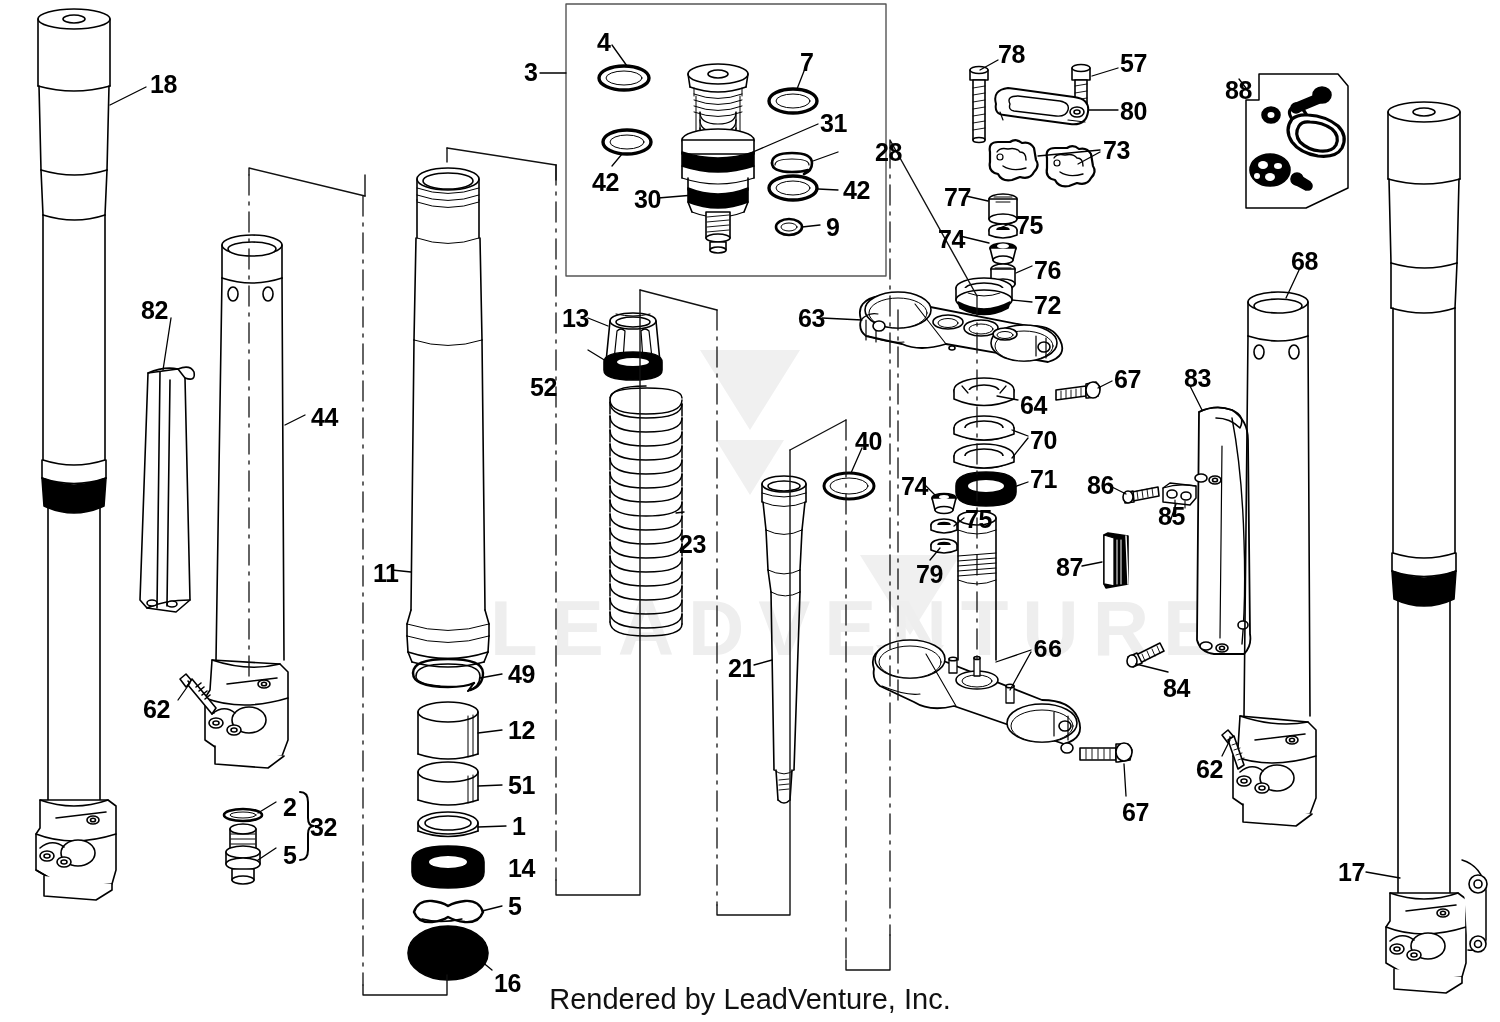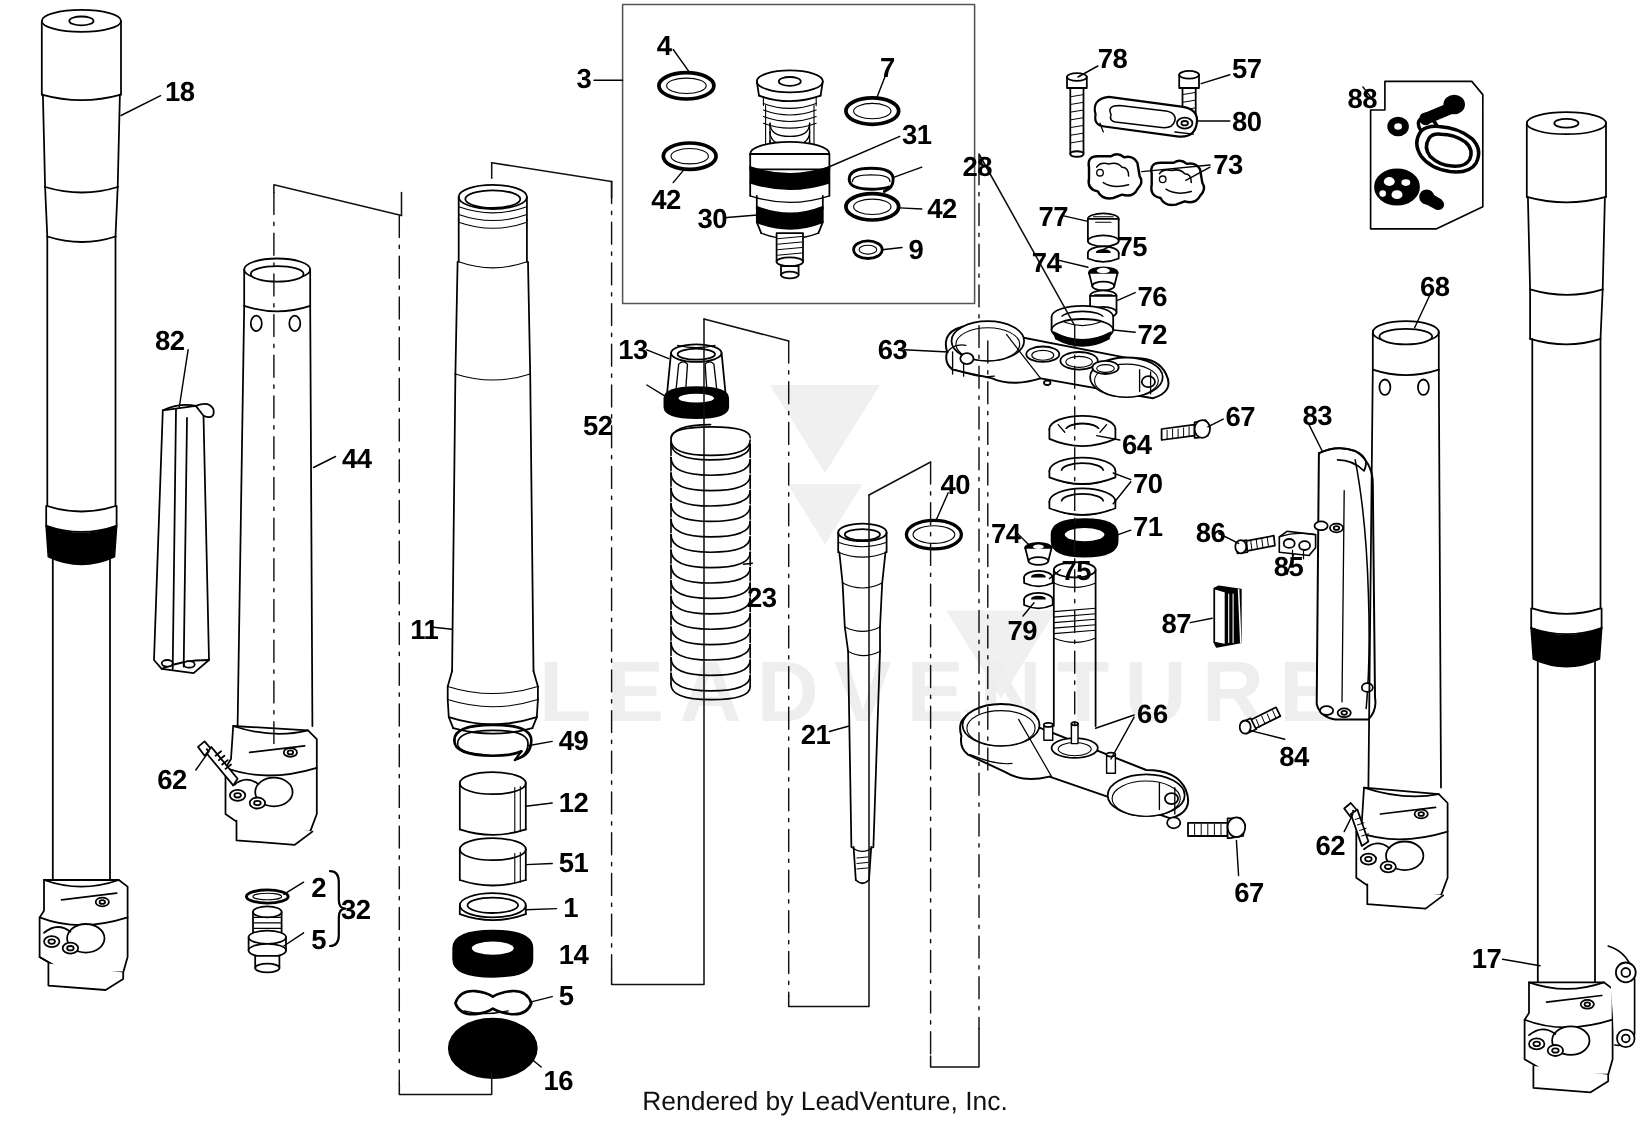--- a/index.html
+++ b/index.html
@@ -4,21 +4,21 @@
 <title>Fork Parts Diagram</title>
 <style>
   html,body{margin:0;padding:0;background:#ffffff;}
   body{width:1500px;height:1022px;position:relative;overflow:hidden;
        font-family:"Liberation Sans", sans-serif;color:#000;}
   #stage{position:absolute;inset:0;width:1500px;height:1022px;}
   svg.layer{position:absolute;left:0;top:0;width:1500px;height:1022px;}
   .callout{position:absolute;font-weight:bold;font-size:25px;line-height:1;
            color:#000;white-space:nowrap;letter-spacing:-0.5px;}
   #footer{position:absolute;left:0;right:0;bottom:6px;text-align:center;
-          font-size:24px;color:#111;font-family:"Liberation Sans", sans-serif;}
+          font-size:29px;color:#111;font-family:"Liberation Sans", sans-serif;}
   #wm{position:absolute;left:0;top:0;width:1500px;height:1022px;
       pointer-events:none;}
   .wm-text{font-family:"Liberation Sans", sans-serif;font-weight:bold;
            font-size:78px;fill:#eeeeee;letter-spacing:14px;}
 </style>
 </head>
 <body>
 
 <div id="stage">
 

